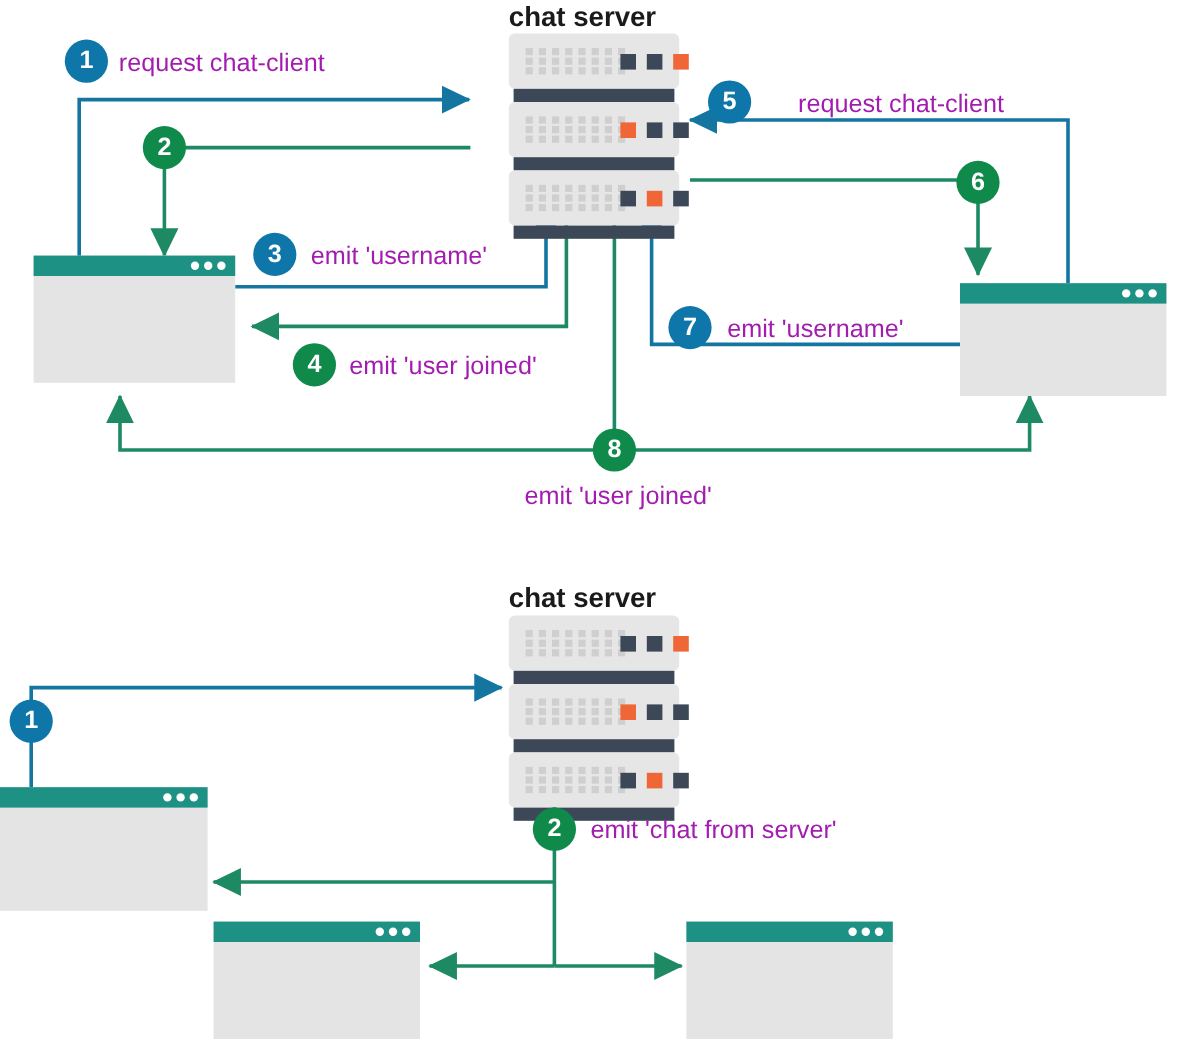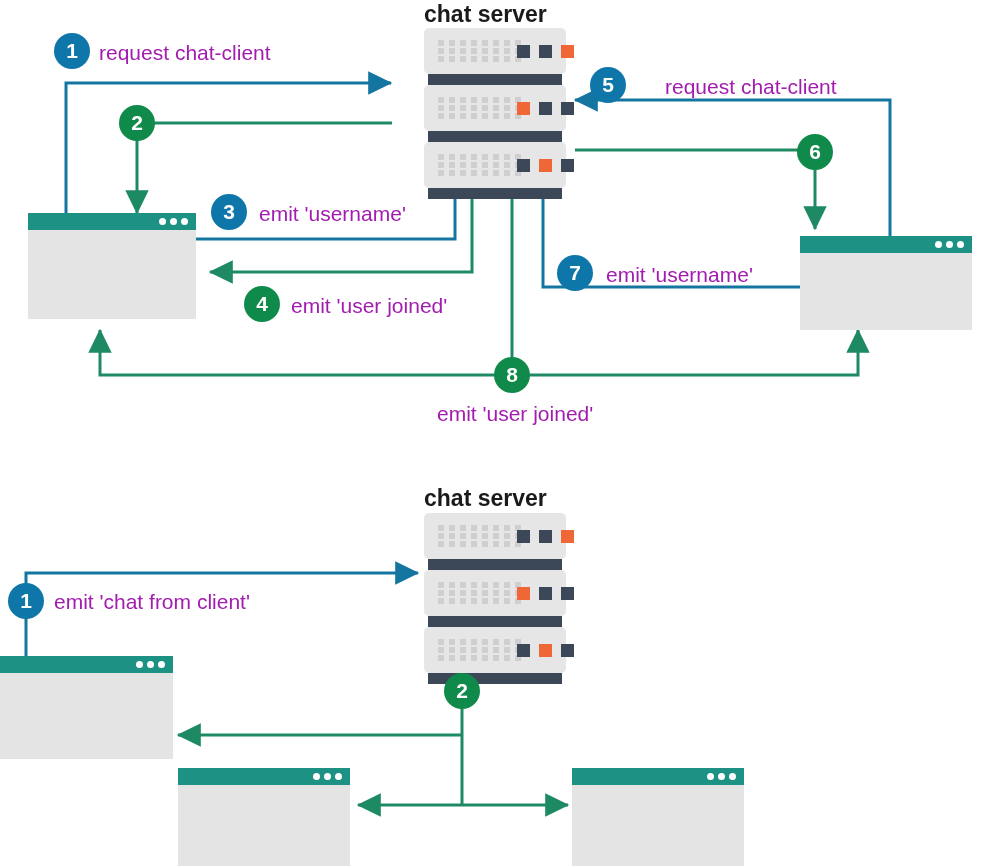--- a/index.html
+++ b/index.html
@@ -336,15 +336,15 @@
     <div class="bar"></div>
     <div class="dots" style="right:8px;">
         <i></i>
         <i></i>
         <i></i>
       </div>
   </div>
 
   <div class="badge blue" style="left:8px;top:583px;">1</div>
   <div class="badge green" style="left:444px;top:673px;">2</div>
-  <div class="lbl" style="left:54px;top:591px;">emit 'chat from client'</div>
+  <div class="lbl" style="left:492px;top:681px;">emit 'chat from server'</div>
 
 </div>
 
 </body></html>

